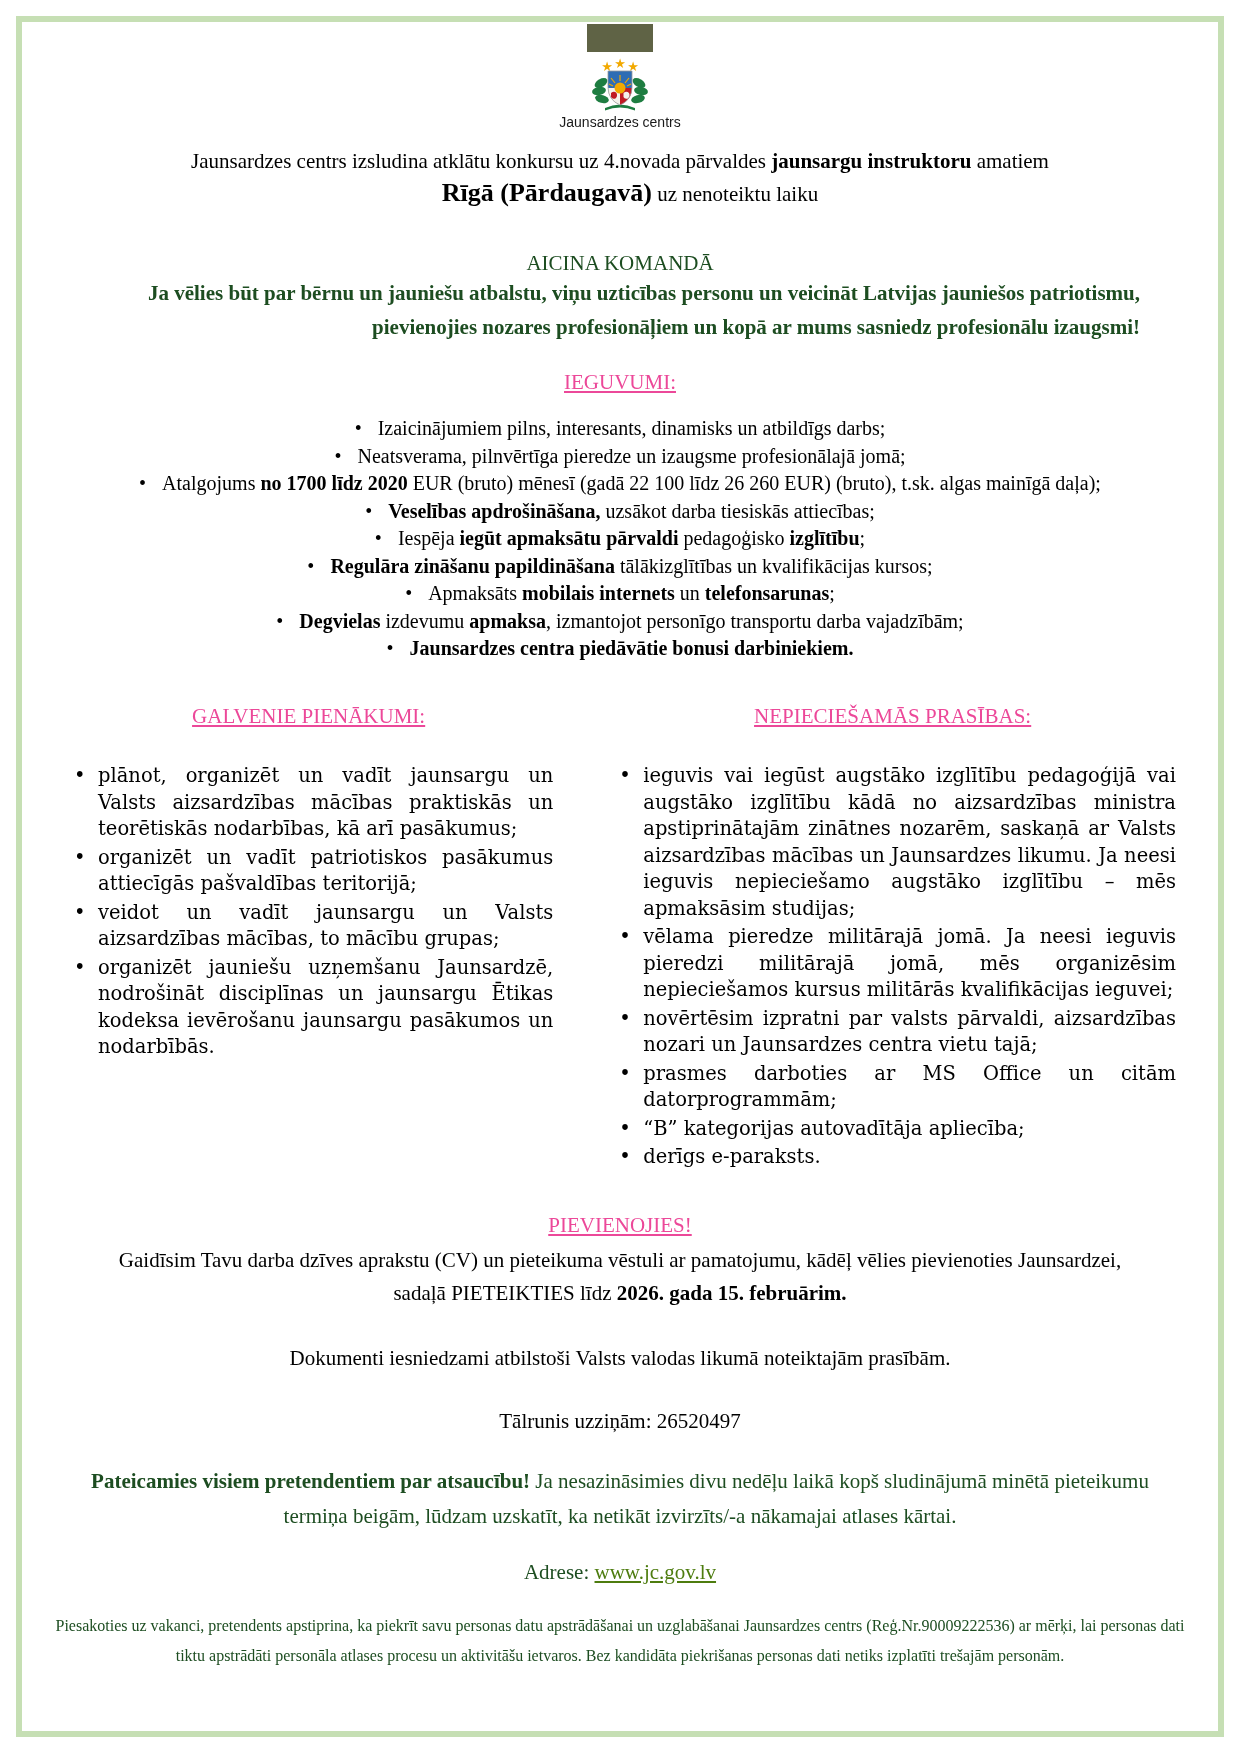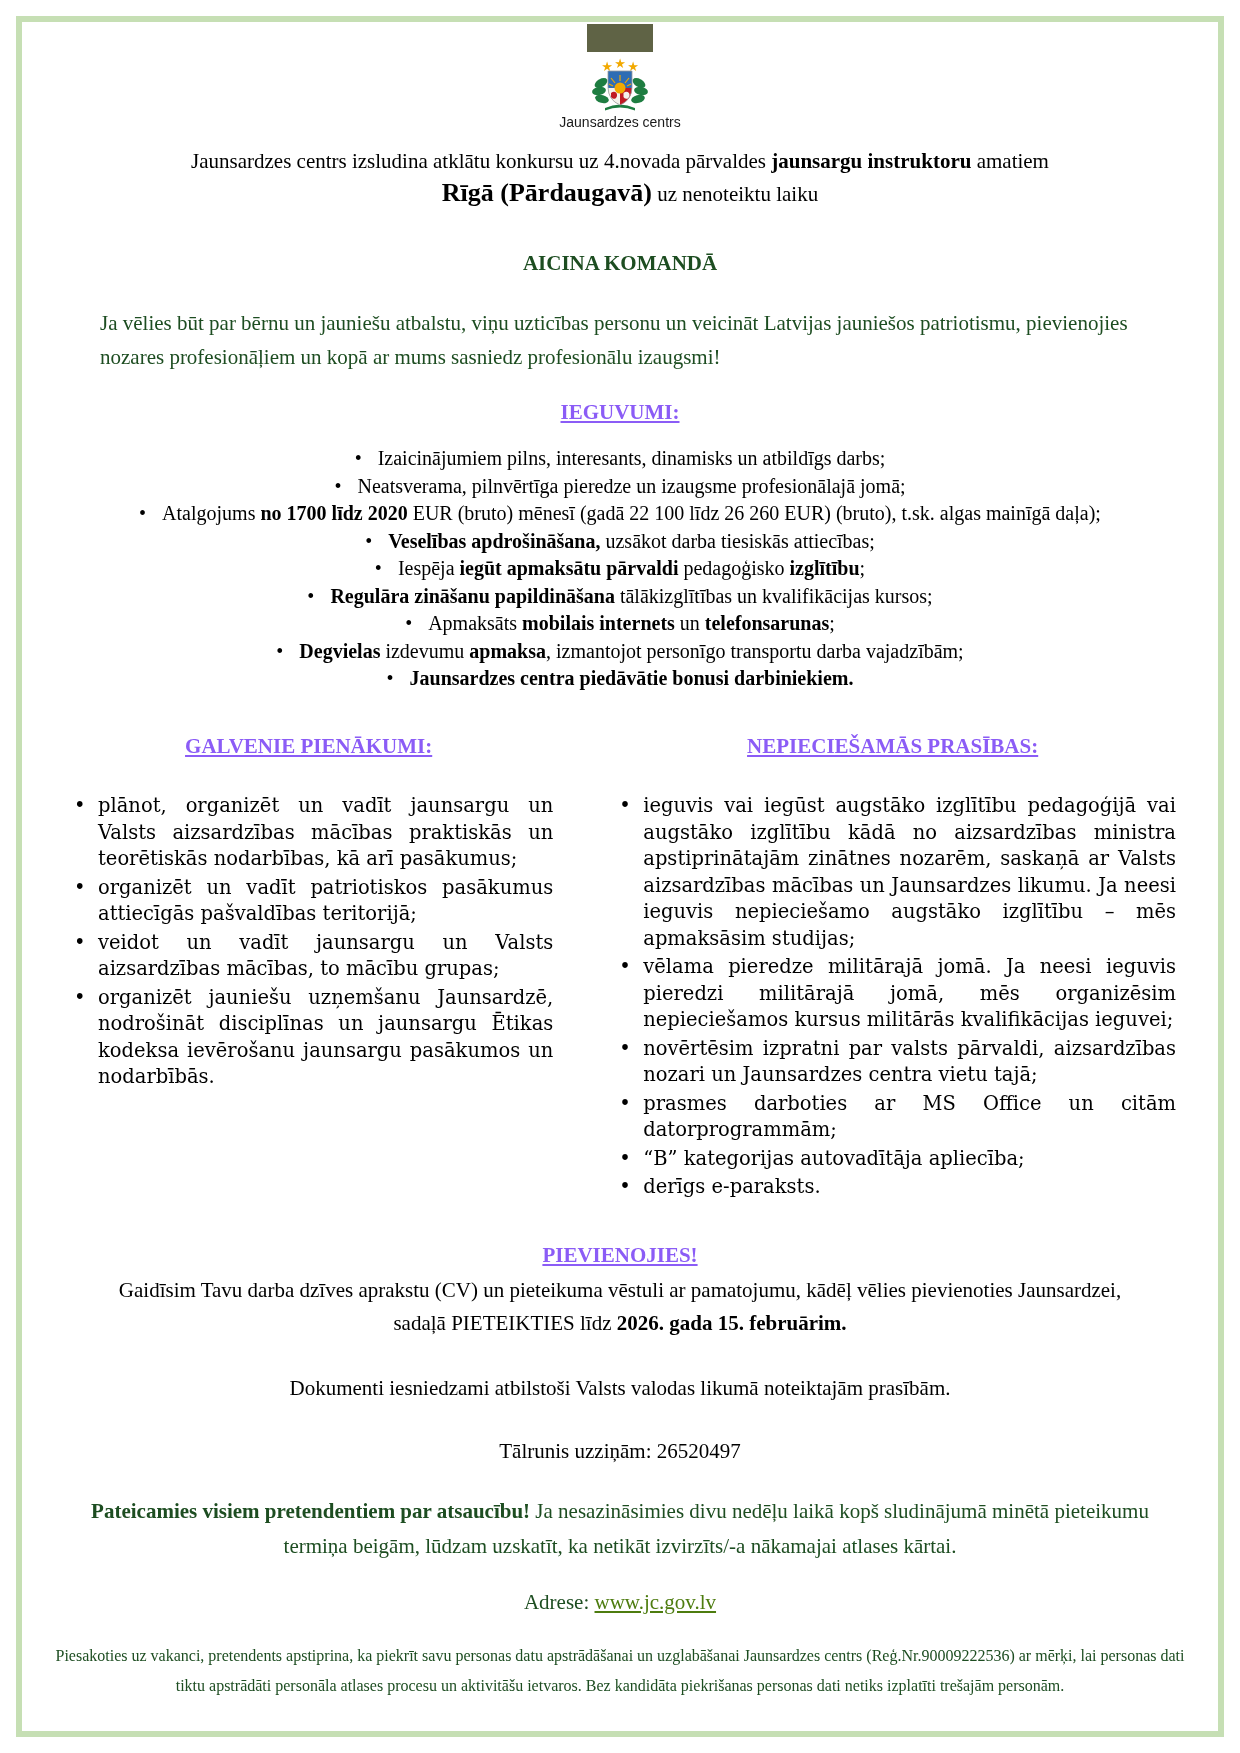--- a/index.html
+++ b/index.html
@@ -14,24 +14,24 @@
   .logo-band{width:66px;height:28px;background:#5f6345;margin:0 auto;}
   .emblem{display:block;margin:6px auto 2px;}
   .logo-caption{font-family:"Liberation Sans",sans-serif;font-size:14px;color:#1a1a1a;}
 
   
   .intro{margin-top:16px;text-align:center;font-size:21px;line-height:30px;}
   .intro-l2{margin-top:2px;margin-left:20px;}
   .lg{font-size:26px;}
 
   .green{color:#1d4d21;}
-  .red-head{color:#8b5cf6;font-weight:bold;text-decoration:underline;}
+  .red-head{color:#ec4899;font-weight:normal;text-decoration:underline;}
 
-  .invite-heading{margin-top:42px;text-align:center;font-size:21px;font-weight:bold;color:#1d4d21;}
-  .pitch{margin-top:30px;padding:0 100px;text-align:left;font-size:21px;line-height:34px;font-weight:normal;}
+  .invite-heading{margin-top:42px;text-align:center;font-size:21px;font-weight:normal;color:#1d4d21;}
+  .pitch{padding:0 100px;text-align:right;font-size:21px;line-height:34px;font-weight:bold;}
 
   .benefits-heading{margin-top:26px;text-align:center;font-size:21px;}
   .benefit-list{list-style:none;margin:20px 4px 0;padding:0 70px;text-align:center;
                 font-size:20px;line-height:27.5px;}
   .benefit-list .blt{margin-right:16px;}
 
   
   .cols{display:flex;margin-top:40px;padding:0 64px;gap:56px;}
   .col{font-family:"DejaVu Serif",serif;font-size:19.5px;line-height:26.5px;}
   .col-left{flex:0 0 44%;}

